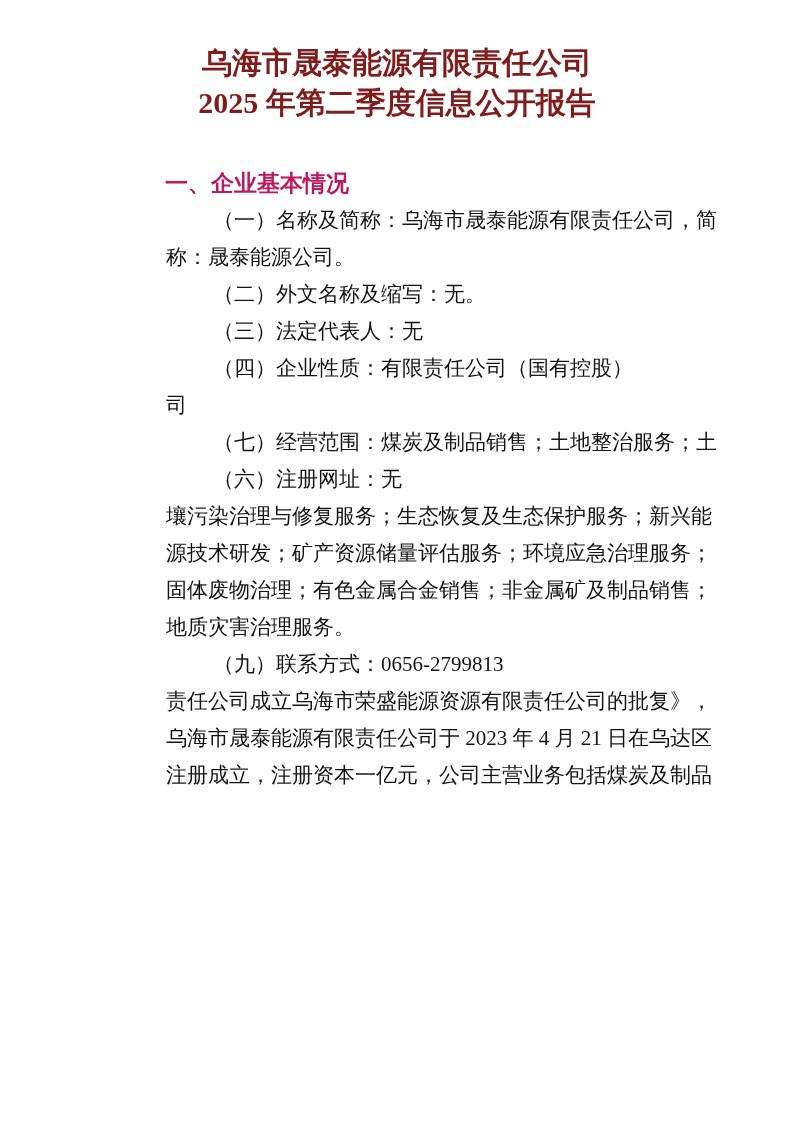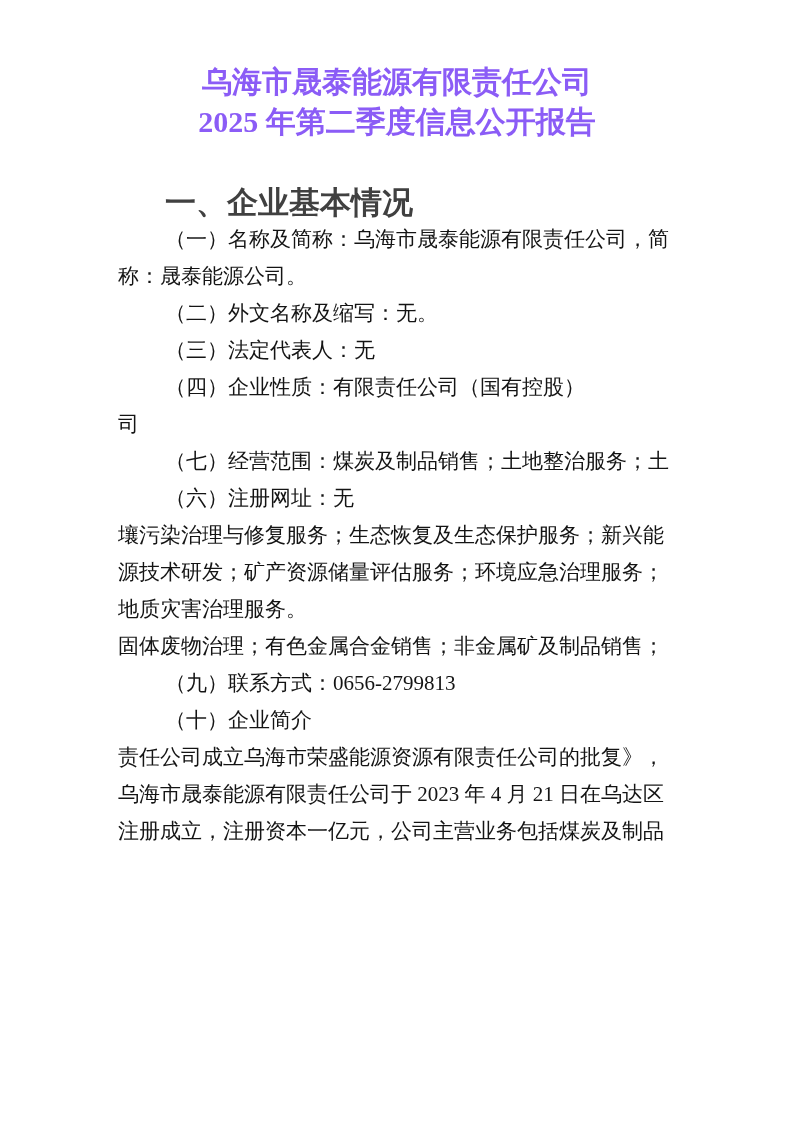--- a/index.html
+++ b/index.html
@@ -15,49 +15,50 @@
     overflow: hidden;
     color: #111111;
   }
   .content {
     position: absolute;
     left: 118px;
     top: 0;
     width: 558px;
   }
   .doc-title {
-    margin-top: 62px;
+    margin-top: 43px;
     text-align: center;
     font-family: "Liberation Serif", "DejaVu Serif", serif;
     font-weight: 700;
     font-size: 30px;
     line-height: 40px;
-    color: #8b5cf6;
+    color: #7f1d1d;
     letter-spacing: 0px;
   }
   .section-heading {
     margin-top: 42px;
     padding-left: 47px;
     font-family: "Liberation Sans", "DejaVu Sans", sans-serif;
     font-weight: 700;
-    font-size: 31px;
+    font-size: 23px;
     line-height: 37px;
-    color: #404040;
+    color: #be185d;
     white-space: pre;
   }
   .body-lines {
     font-family: "Liberation Serif", "DejaVu Serif", serif;
     font-weight: 400;
     font-size: 21px;
     color: #141414;
   }
   .line {
     line-height: 37px;
     height: 37px;
     white-space: pre;
+    margin-left: 48px;
   }
   .ind2 {
     padding-left: 47px;
   }
   .ind35 {
     padding-left: 77px;
   }
 </style>
 </head>
 <body>
@@ -76,23 +77,22 @@
       <div class="line ind2">（一）名称及简称：乌海市晟泰能源有限责任公司，简</div>
       <div class="line">称：晟泰能源公司。</div>
       <div class="line ind2">（二）外文名称及缩写：无。</div>
       <div class="line ind2">（三）法定代表人：无</div>
       <div class="line ind2">（四）企业性质：有限责任公司（国有控股）</div>
       <div class="line">司</div>
       <div class="line ind2">（七）经营范围：煤炭及制品销售；土地整治服务；土</div>
       <div class="line ind2">（六）注册网址：无</div>
       <div class="line">壤污染治理与修复服务；生态恢复及生态保护服务；新兴能</div>
       <div class="line">源技术研发；矿产资源储量评估服务；环境应急治理服务；</div>
+      <div class="line">固体废物治理；有色金属合金销售；非金属矿及制品销售；</div>
       <div class="line">地质灾害治理服务。</div>
-      <div class="line">固体废物治理；有色金属合金销售；非金属矿及制品销售；</div>
       <div class="line ind2">（九）联系方式：0656-2799813</div>
-      <div class="line ind2">（十）企业简介</div>
       <div class="line">责任公司成立乌海市荣盛能源资源有限责任公司的批复》，</div>
       <div class="line">乌海市晟泰能源有限责任公司于 2023 年 4 月 21 日在乌达区</div>
       <div class="line">注册成立，注册资本一亿元，公司主营业务包括煤炭及制品</div>
     </div>
 
   </div>
 </div>
 
 </body></html>

